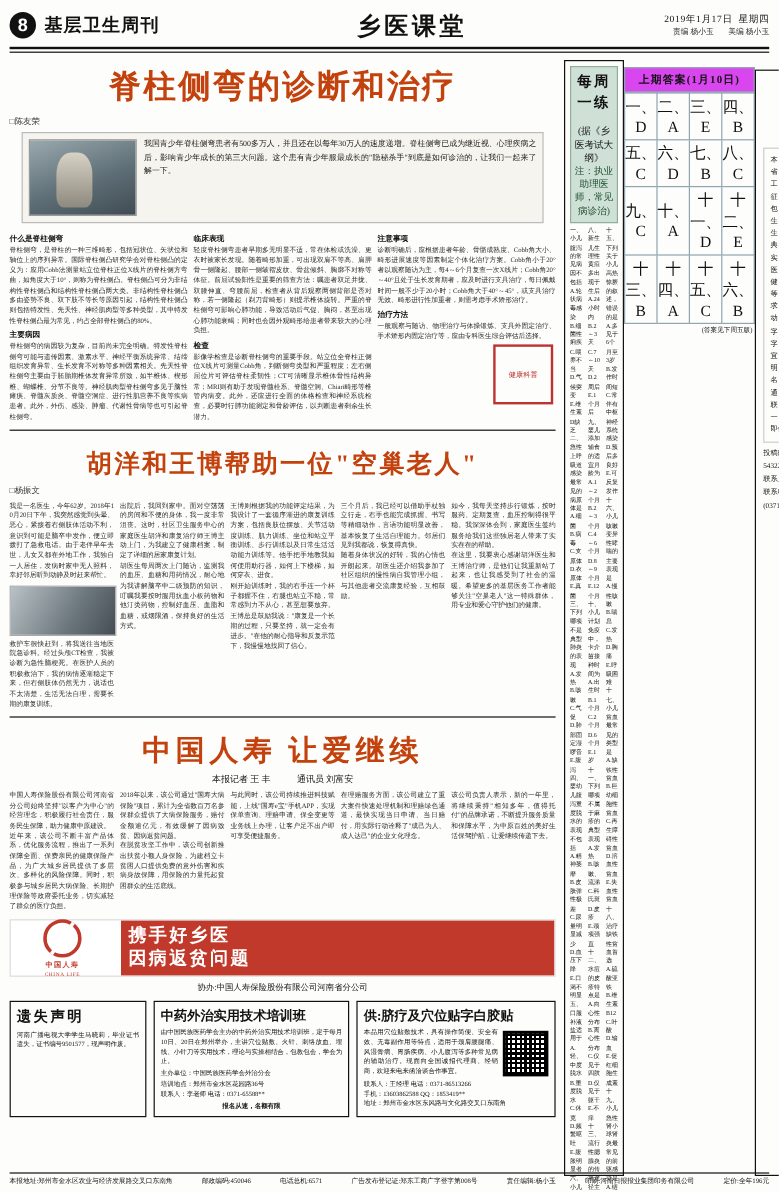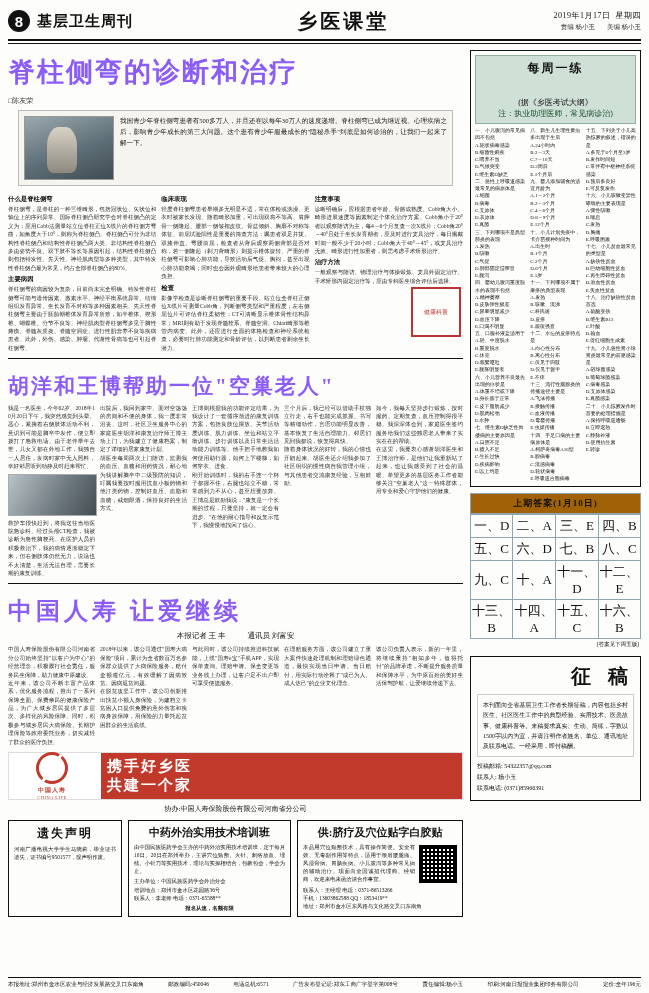--- a/index.html
+++ b/index.html
@@ -24,25 +24,25 @@
   .mh-title{font-size:15px;font-weight:bold;letter-spacing:1px;}
   .mh-center{font-size:20px;font-weight:bold;letter-spacing:3px;text-align:right;}
   .mh-right{text-align:center;font-size:7px;line-height:1.5;}
   .mh-right .d1{font-size:8px;letter-spacing:.5px;}
   .mh-credits{display:flex;gap:12px;justify-content:flex-end;font-size:6.5px;color:#333;}
   .rule{border-top:2px solid #111;border-bottom:1px solid #111;height:2px;margin:3px 0 6px;}
 
   
   .body-wrap{display:flex;gap:7px;height:930px;}
   .left-col{width:455px;display:flex;flex-direction:column;}
-  .right-col{width:172px;display:flex;flex-direction:column;}
+  .right-col{width:172px;display:flex;flex-direction:row;}
 
   
   .headline{
-    text-align:left;font-weight:bold;letter-spacing:2px;color:#8b5cf6;
+    text-align:center;font-weight:bold;letter-spacing:2px;color:#c2410c;
   }
   .h-main{font-size:27px;margin:4px 0 6px;}
   .h-2{font-size:21px;line-height:1.25;margin:6px 0 4px;}
   .h-3{font-size:24px;letter-spacing:4px;margin:5px 0 4px;}
   .byline{text-align:left;font-size:7px;color:#333;margin-bottom:4px;}
   .byline-row{display:flex;justify-content:center;gap:22px;font-size:7.5px;margin:2px 0 4px;}
 
   
   .lead{
     border:1px solid #bbb;background:#f6f4ee;
@@ -86,47 +86,47 @@
   .cl-mark{width:26px;height:26px;border-radius:50%;border:3px solid #c0392b;position:relative;}
   .cl-mark:after{content:"";position:absolute;left:50%;top:-3px;width:3px;height:32px;background:#fff;transform:translateX(-50%) rotate(35deg);}
   .cl-name{font-size:6px;color:#c0392b;font-weight:bold;margin-top:2px;letter-spacing:1px;}
   .cl-name2{font-size:4.5px;color:#c0392b;letter-spacing:.5px;}
   .ad-slogan{color:#fff;font-size:15px;font-weight:bold;letter-spacing:2px;line-height:1.3;padding-left:4px;}
   .ad-credit{text-align:center;font-size:7px;margin:4px 0 2px;}
 
   
   .adrow{display:flex;gap:6px;margin-top:4px;}
   .adbox{border:1px solid #111;padding:4px 5px;}
-  .adbox .t{text-align:center;font-weight:bold;margin-bottom:3px;}
+  .adbox .t{text-align:left;font-weight:bold;margin-bottom:3px;}
   .adbox .body{font-size:5.4px;line-height:1.5;text-align:justify;}
   .ad-a{width:110px;}
   .ad-a .t{font-size:12px;letter-spacing:2px;}
   .ad-b{width:166px;}
   .ad-b .t{font-size:11px;}
   .ad-c{width:163px;}
   .ad-c .t{font-size:11px;}
   .qr{
     width:34px;height:34px;background:
       repeating-linear-gradient(0deg,#000 0 2px,#fff 2px 4px),
       repeating-linear-gradient(90deg,#000 0 2px,transparent 2px 4px);
     background-blend-mode:multiply;border:2px solid #000;float:right;margin:2px 0 0 4px;
   }
 
   
   .rbox{border:1px solid #111;padding:4px;}
   .quiz-head{
     background:#cfe0d6;border:1px solid #8fae9c;text-align:center;padding:4px 2px;
   }
   .quiz-head .t1{font-size:12px;font-weight:bold;letter-spacing:2px;}
-  .quiz-head .t2{font-size:8px;margin-top:20px;}
+  .quiz-head .t2{font-size:8px;margin-top:10px;}
   .quiz-head .t3{font-size:8px;color:#1a4d2e;}
   .quiz-body{display:flex;gap:5px;margin-top:3px;}
   .quiz-body .c{flex:1;font-size:5px;line-height:1.45;word-break:break-all;}
   .ans-title{
-    background:#a16207;border:1px solid #8fa6b0;text-align:center;
+    background:#d946ef;border:1px solid #8fa6b0;text-align:center;
     font-size:9px;font-weight:bold;padding:3px;letter-spacing:1px;
   }
   table.ans{width:100%;border-collapse:collapse;font-size:13px;margin-top:0;}
   table.ans td{border:1px solid #8fa6b0;text-align:center;padding:2px 0;}
   .ans-note{text-align:right;font-size:5.5px;margin:2px 2px 0 0;}
 
   .call-box{border:1px solid #111;margin-top:8px;padding:6px;}
   .call-title{text-align:right;font-size:20px;font-weight:bold;letter-spacing:6px;margin-bottom:4px;}
   .call-body{font-size:6px;line-height:1.7;text-align:justify;border:1px solid #ccc;padding:5px;}
   .call-contact{font-size:6px;line-height:1.8;margin-top:4px;}
@@ -201,20 +201,21 @@
             <div class="tcol">一般观察与随访、物理治疗与体操锻炼、支具外固定治疗、手术矫形内固定治疗等，应由专科医生综合评估后选择。</div>
             <div class="stamp">健康科普</div>
           </div>
         </div>
       </div>
 
       <div class="divider"></div>
 
       <div class="story2">
         <div class="headline h-2">胡洋和王博帮助一位"空巢老人"</div>
+        <div class="byline">□杨振文</div>
         <div class="cols7" style="display:flex;gap:5px;">
           <div class="c" style="flex:1">
             <div class="tcol">我是一名医生，今年62岁。2018年10月20日下午，我突然感觉到头晕、恶心，紧接着右侧肢体活动不利，意识到可能是脑卒中发作，便立即拨打了急救电话。由于老伴早年去世，儿女又都在外地工作，我独自一人居住，发病时家中无人照料，幸好邻居听到动静及时赶来帮忙。</div>
             <div class="small-photo"></div>
             <div class="tcol">救护车很快赶到，将我送往当地医院急诊科。经过头颅CT检查，我被诊断为急性脑梗死。在医护人员的积极救治下，我的病情逐渐稳定下来，但右侧肢体仍然无力，说话也不太清楚，生活无法自理，需要长期的康复训练。</div>
           </div>
           <div class="c" style="flex:1">
             <div class="tcol">出院后，我回到家中。面对空荡荡的房间和不便的身体，我一度非常沮丧。这时，社区卫生服务中心的家庭医生胡洋和康复治疗师王博主动上门，为我建立了健康档案，制定了详细的居家康复计划。</div>
             <div class="tcol">胡医生每周两次上门随访，监测我的血压、血糖和用药情况，耐心地为我讲解脑卒中二级预防的知识，叮嘱我要按时服用抗血小板药物和他汀类药物，控制好血压、血脂和血糖，戒烟限酒，保持良好的生活方式。</div>
           </div>
@@ -264,21 +265,21 @@
         </div>
 
         <div class="ad-banner">
           <div class="cl-logo">
             <div class="cl-mark"></div>
             <div class="cl-name">中国人寿</div>
             <div class="cl-name2">CHINA LIFE</div>
           </div>
           <div class="ad-slogan">
             <div>携手好乡医</div>
-            <div>共建一个家</div>
+            <div>因病返贫问题</div>
           </div>
         </div>
         <div class="ad-credit">协办:中国人寿保险股份有限公司河南省分公司</div>
       </div>
 
       <div class="adrow">
         <div class="adbox ad-a">
           <div class="t">遗失声明</div>
           <div class="body">河南广播电视大学学生马晓莉，毕业证书遗失，证书编号9501577，现声明作废。</div>
         </div>

